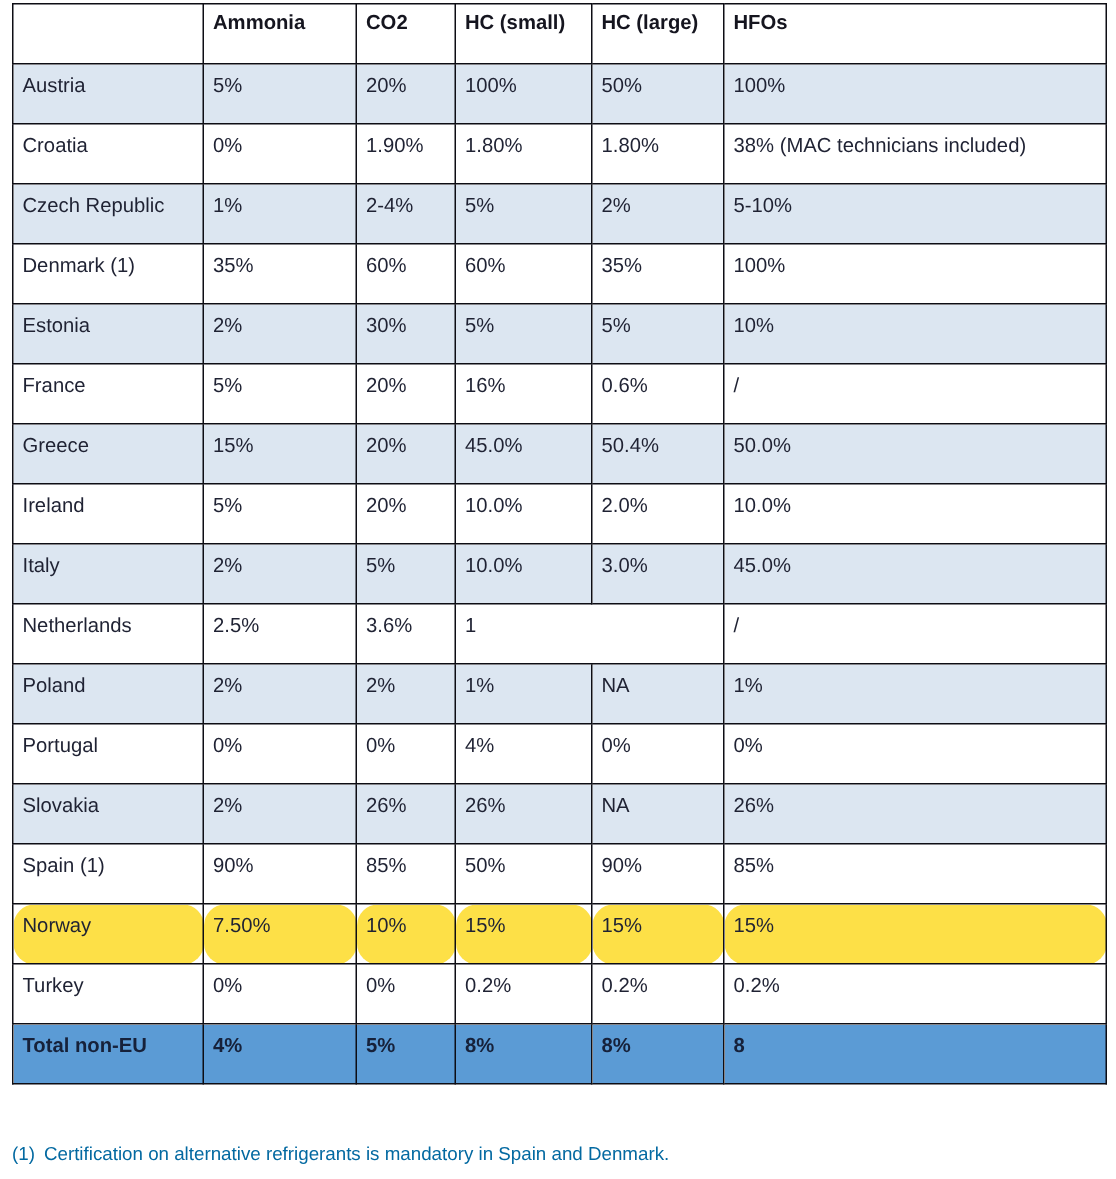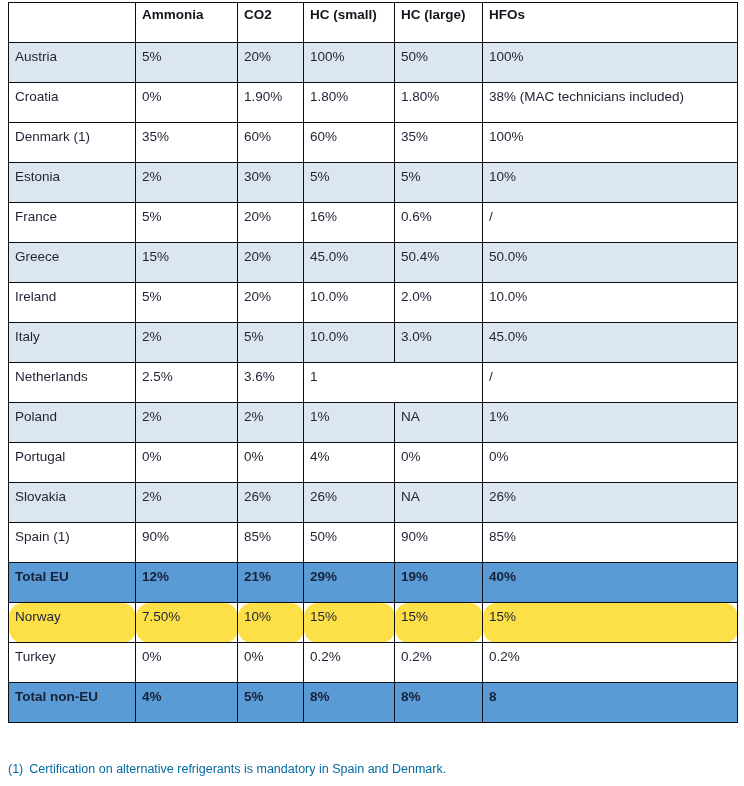--- a/index.html
+++ b/index.html
@@ -121,20 +121,28 @@
             <td>100%</td>
           </tr>
           <tr class="plain">
             <td>Croatia</td>
             <td>0%</td>
             <td>1.90%</td>
             <td>1.80%</td>
             <td>1.80%</td>
             <td>38% (MAC technicians included)</td>
           </tr>
+          <tr class="tint">
+            <td>Czech Republic</td>
+            <td>1%</td>
+            <td>2-4%</td>
+            <td>5%</td>
+            <td>2%</td>
+            <td>5-10%</td>
+          </tr>
           <tr class="plain">
             <td>Denmark (1)</td>
             <td>35%</td>
             <td>60%</td>
             <td>60%</td>
             <td>35%</td>
             <td>100%</td>
           </tr>
           <tr class="tint">
             <td>Estonia</td>
@@ -208,28 +216,20 @@
             <td>26%</td>
           </tr>
           <tr class="plain">
             <td>Spain (1)</td>
             <td>90%</td>
             <td>85%</td>
             <td>50%</td>
             <td>90%</td>
             <td>85%</td>
           </tr>
-          <tr class="total">
-            <td>Total EU</td>
-            <td>12%</td>
-            <td>21%</td>
-            <td>29%</td>
-            <td>19%</td>
-            <td>40%</td>
-          </tr>
           <tr class="lighttint">
             <td>Norway</td>
             <td>7.50%</td>
             <td>10%</td>
             <td>15%</td>
             <td>15%</td>
             <td>15%</td>
           </tr>
           <tr class="plain">
             <td>Turkey</td>

